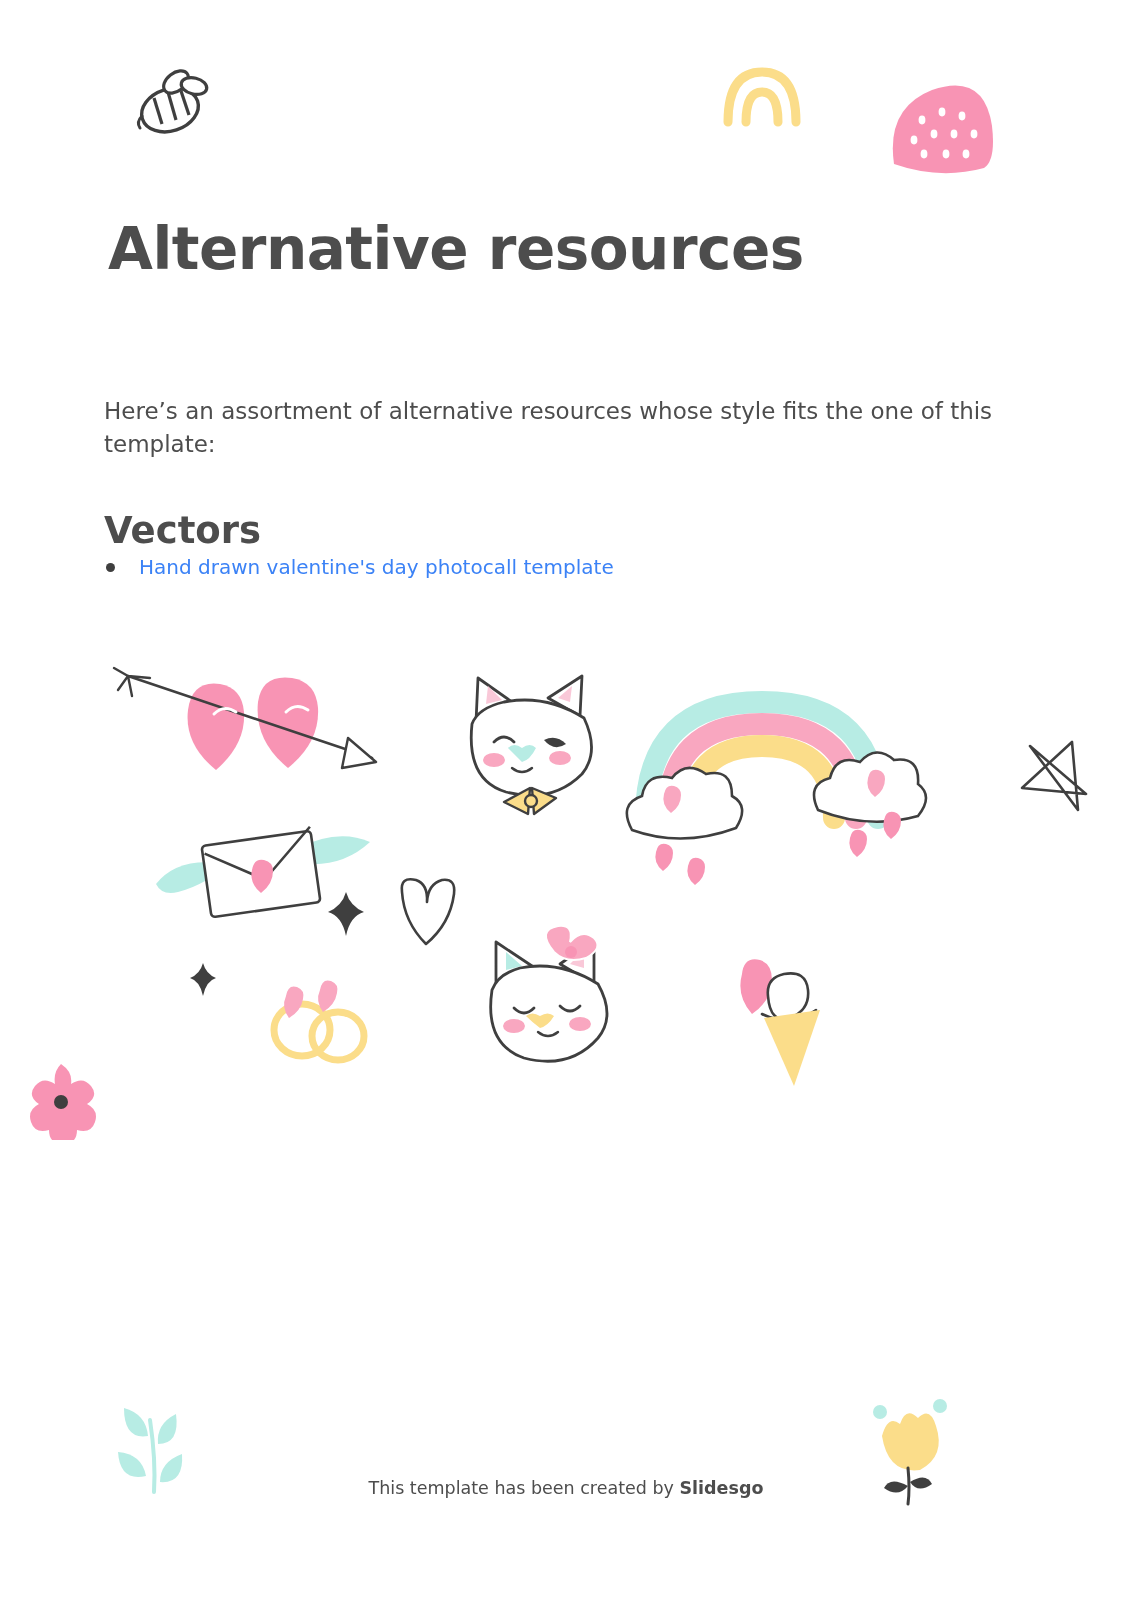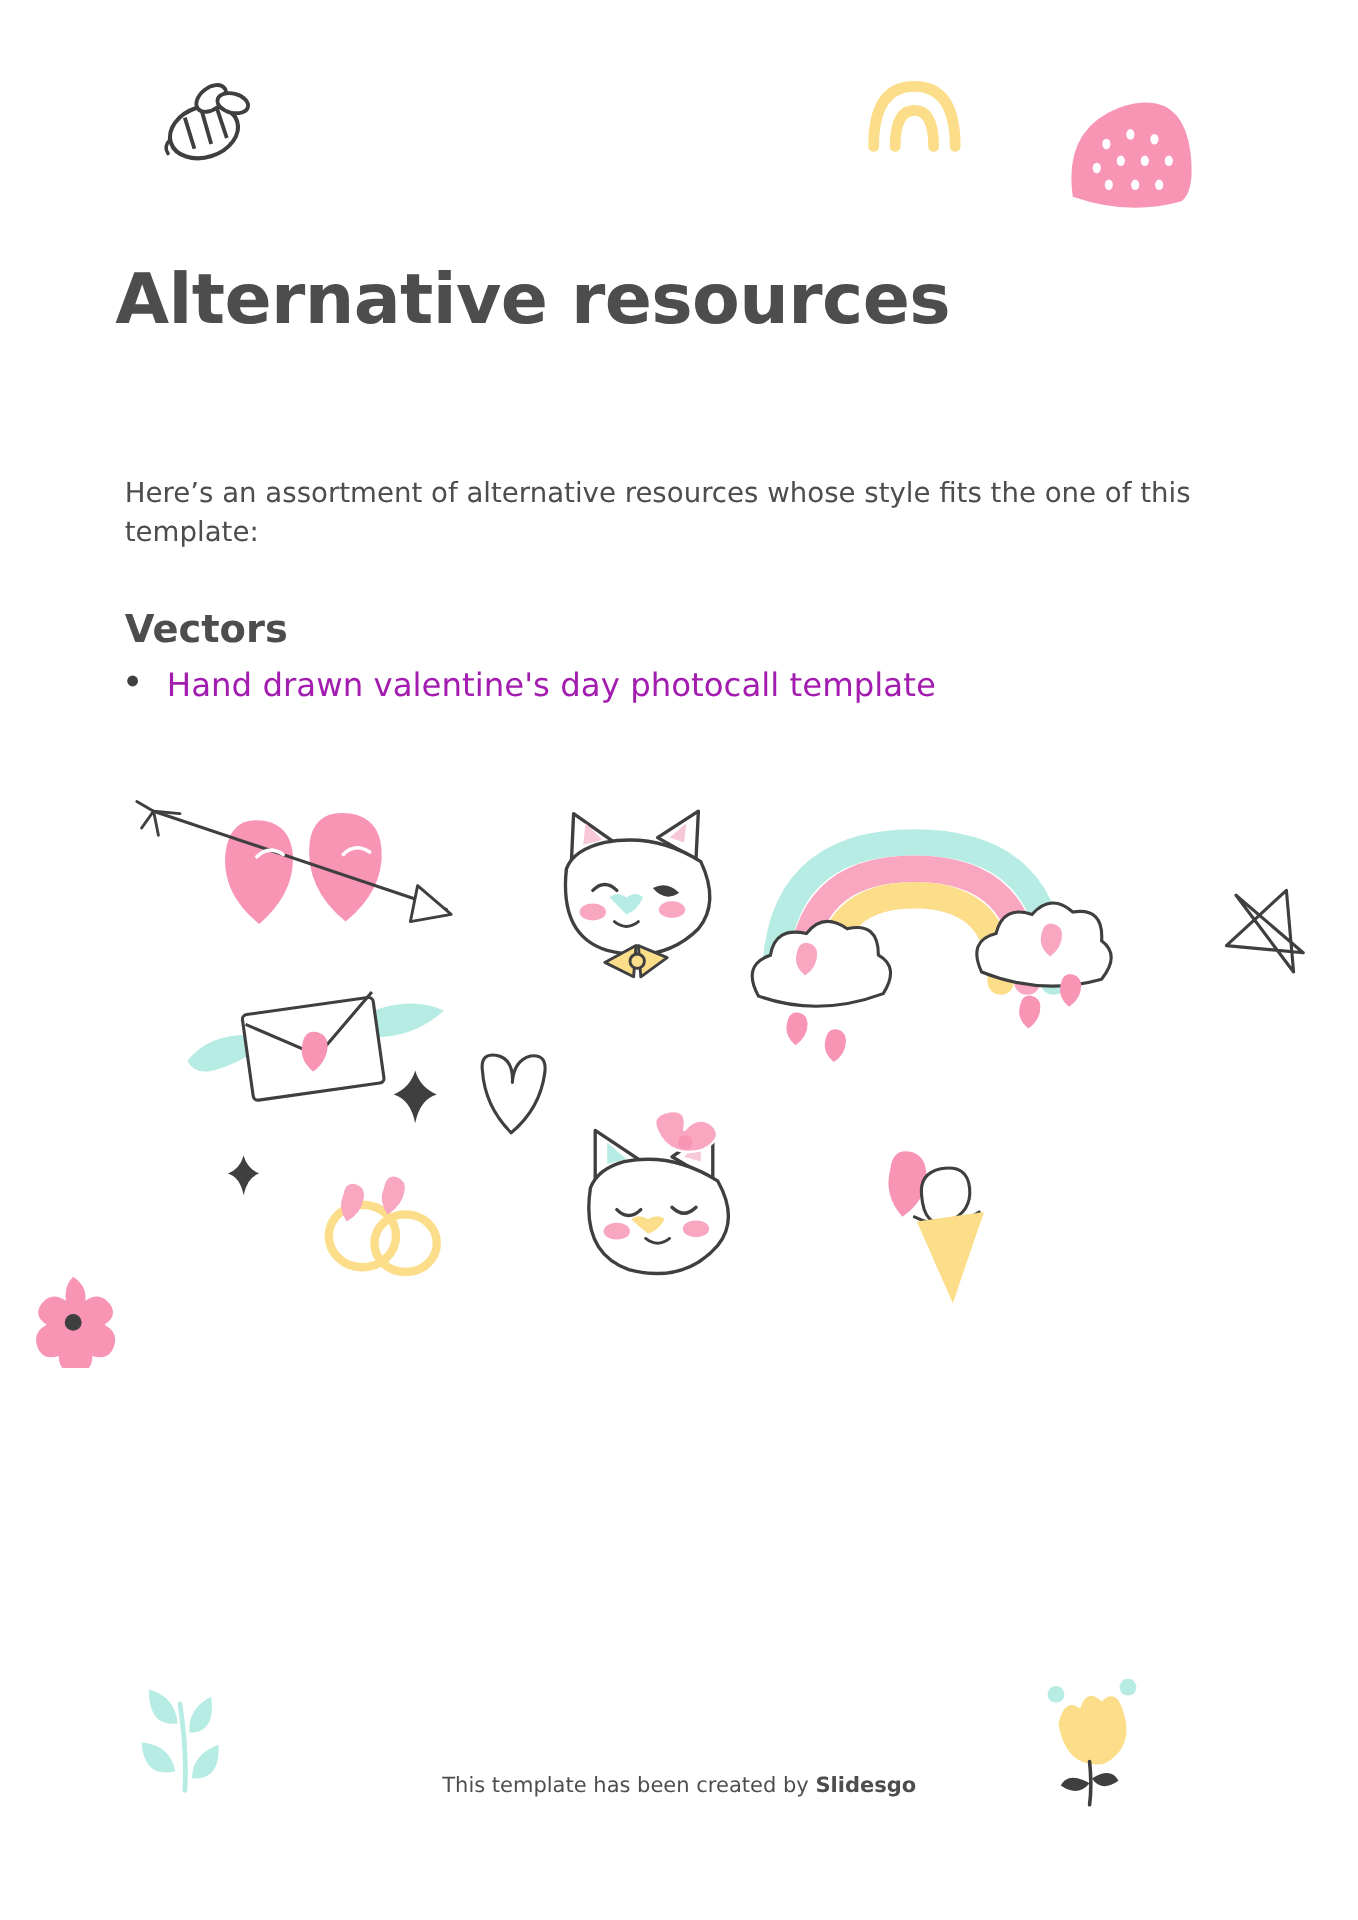--- a/index.html
+++ b/index.html
@@ -20,21 +20,21 @@
     position: absolute;
     inset: 0;
   }
 
   
   .deco { position: absolute; }
 
   
   .title {
     position: absolute;
-    left: 96px;
+    left: 108px;
     top: 176px;
     font-family: "DejaVu Sans", sans-serif;
     font-size: 58px;
     font-weight: bold;
     letter-spacing: -0.5px;
     color: #4d4d4d;
     white-space: nowrap;
   }
 
   
@@ -46,41 +46,41 @@
     font-size: 23px;
     line-height: 1.45;
     color: #4d4d4d;
   }
 
   
   .section-heading {
     position: absolute;
     left: 104px;
     top: 478px;
-    font-size: 32px;
+    font-size: 37px;
     font-weight: bold;
     color: #4d4d4d;
   }
 
   
   .bullet-list {
     position: absolute;
     left: 104px;
     top: 552px;
     width: 900px;
     margin: 0;
     padding: 0;
     list-style: none;
   }
   .bullet-item {
     position: relative;
     padding-left: 35px;
-    font-size: 27px;
+    font-size: 20px;
     line-height: 1.5;
-    color: #a21caf;
+    color: #3b82f6;
   }
   .bullet-item .dot {
     position: absolute;
     left: 2px;
     top: 11px;
     width: 9px;
     height: 9px;
     border-radius: 50%;
     background: #3f3f3f;
   }

